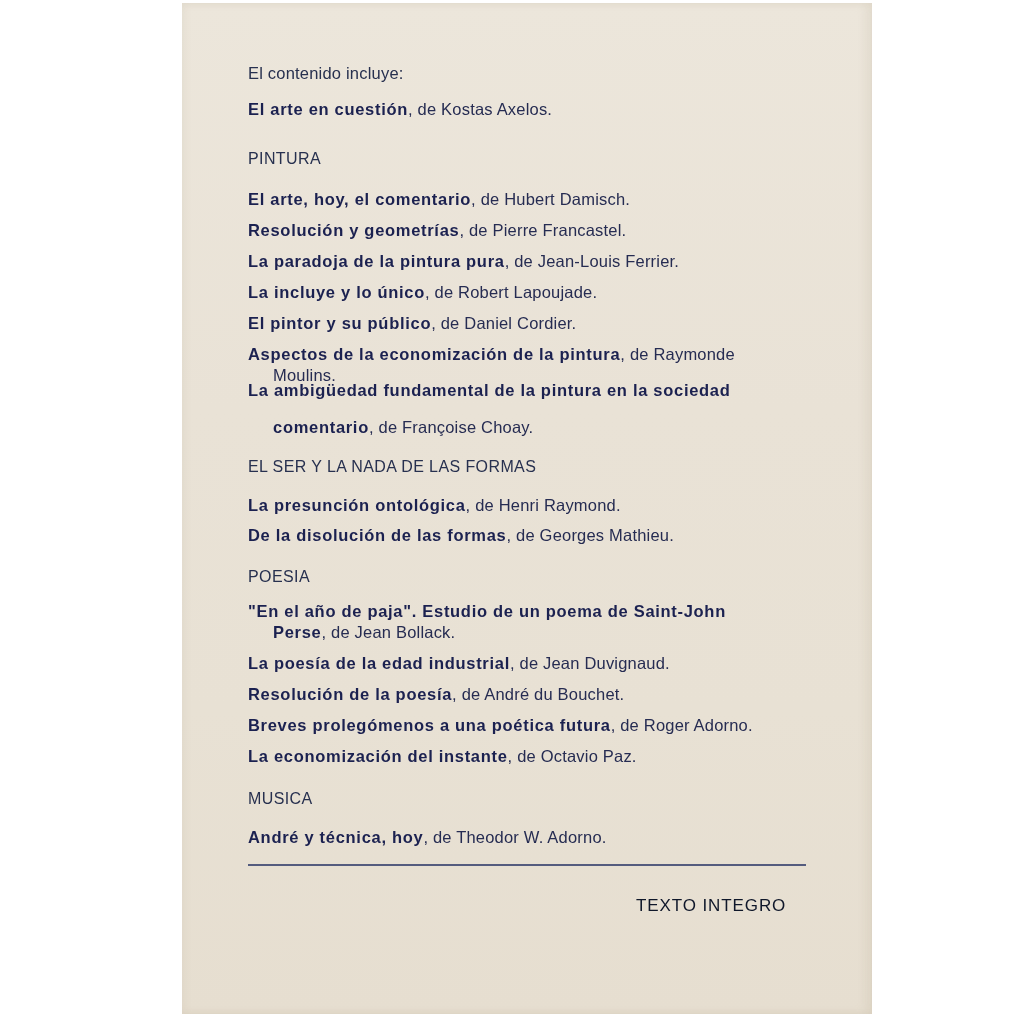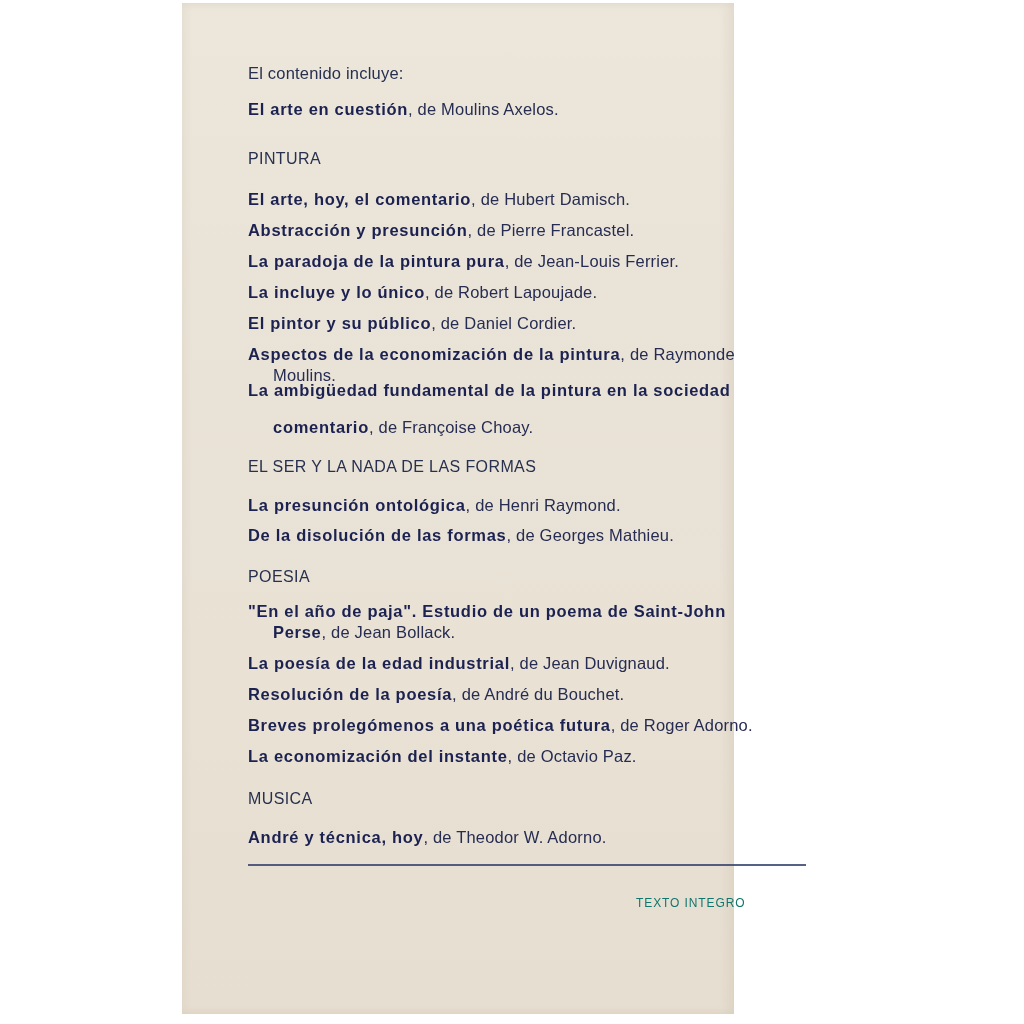--- a/index.html
+++ b/index.html
@@ -7,21 +7,21 @@
       padding: 0;
       width: 1024px;
       height: 1024px;
       background: #ffffff;
       overflow: hidden;
     }
     .page {
       position: absolute;
       left: 182px;
       top: 3px;
-      width: 552px;
+      width: 690px;
       height: 1011px;
       background: linear-gradient(180deg, #ece6db 0%, #e9e2d6 40%, #e8e1d4 70%, #e6ded0 100%);
       box-shadow: inset -6px 0 10px rgba(160,140,110,0.12), inset 4px 0 6px rgba(160,140,110,0.06);
     }
     .content {
       position: absolute;
       left: 66px;
       top: 0;
       width: 560px;
       color: #1c2450;
@@ -55,45 +55,45 @@
       width: 558px;
       height: 2px;
       background: #3a4470;
       opacity: 0.85;
     }
     .footer {
       position: absolute;
       left: 636px;
       top: 896px;
       font-family: "Liberation Sans", sans-serif;
-      font-size: 12px;
-      color: #0f766e;
+      font-size: 17px;
+      color: #0f172a;
       letter-spacing: 0.9px;
       white-space: nowrap;
     }
   </style>
 </head>
 <body>
 
 <div class="page">
   <div class="content">
 
     <div class="line intro" style="top:60px">El contenido incluye:</div>
 
     <div class="line entry" style="top:96px">
-      <b>El arte en cuestión</b><span class="rest">, de Moulins Axelos.</span>
+      <b>El arte en cuestión</b><span class="rest">, de Kostas Axelos.</span>
     </div>
 
     <div class="line heading" style="top:146px">PINTURA</div>
 
     <div class="line entry" style="top:186px">
       <b>El arte, hoy, el comentario</b><span class="rest">, de Hubert Damisch.</span>
     </div>
     <div class="line entry" style="top:217px">
-      <b>Abstracción y presunción</b><span class="rest">, de Pierre Francastel.</span>
+      <b>Resolución y geometrías</b><span class="rest">, de Pierre Francastel.</span>
     </div>
     <div class="line entry" style="top:248px">
       <b>La paradoja de la pintura pura</b><span class="rest">, de Jean-Louis Ferrier.</span>
     </div>
     <div class="line entry" style="top:279px">
       <b>La incluye y lo único</b><span class="rest">, de Robert Lapoujade.</span>
     </div>
     <div class="line entry" style="top:310px">
       <b>El pintor y su público</b><span class="rest">, de Daniel Cordier.</span>
     </div>

